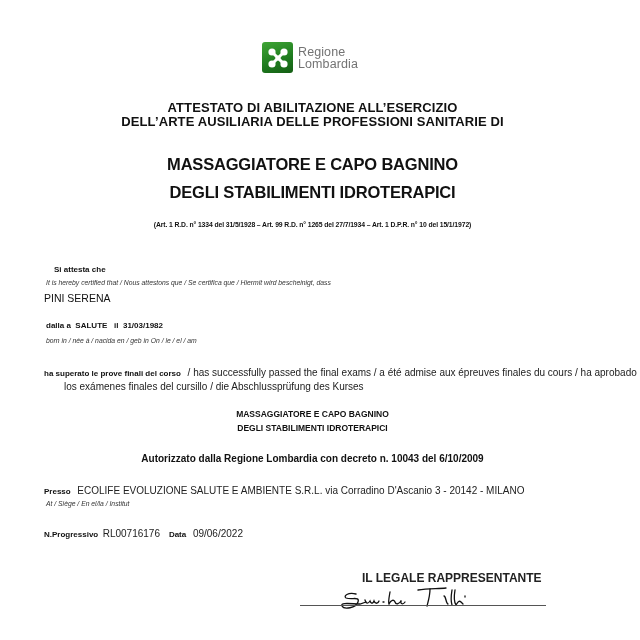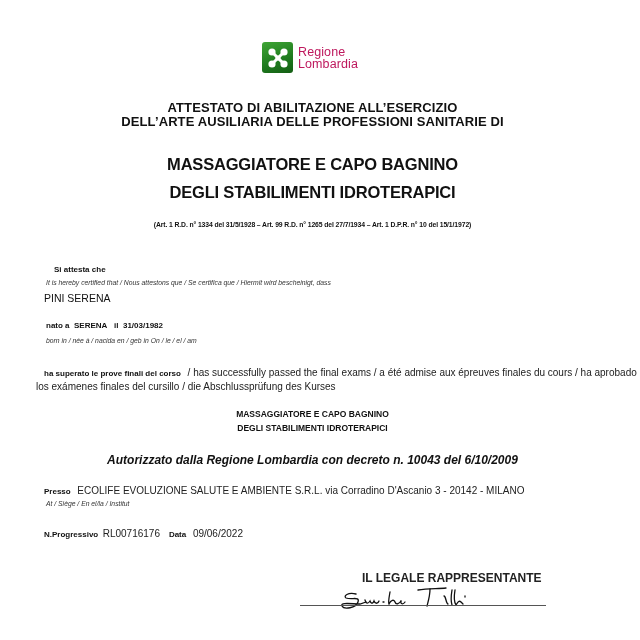--- a/index.html
+++ b/index.html
@@ -7,31 +7,31 @@
       width: 640px; height: 640px; background: #ffffff; position: relative; overflow: hidden;
       font-family: "Liberation Sans", "DejaVu Sans", sans-serif; color: #111;
     }
     .abs { position: absolute; }
     .logo { left: 262px; top: 42px; display: flex; align-items: center; }
     .logo-box {
       width: 31px; height: 31px; border-radius: 3px;
       background: linear-gradient(160deg, #3fa535 0%, #1e7a1e 60%, #145e14 100%);
       display: flex; align-items: center; justify-content: center;
     }
-    .logo-text { margin-left: 5px; font-size: 12.5px; line-height: 12px; color: #be185d; letter-spacing: 0.1px; }
+    .logo-text { margin-left: 5px; font-size: 12.5px; line-height: 12px; color: #737373; letter-spacing: 0.1px; }
     .center { left: 0; width: 625px; text-align: center; }
     .h1 { font-weight: bold; font-size: 13px; line-height: 14px; letter-spacing: 0.1px; }
     .h2 { font-weight: bold; font-size: 16.5px; letter-spacing: -0.2px; }
     .law { font-weight: bold; font-size: 6.8px; letter-spacing: -0.1px; }
     .label-b { font-weight: bold; font-size: 8px; }
     .ital { font-style: italic; font-size: 6.8px; color: #333; }
     .val { font-size: 10px; color: #222; }
     .name { font-weight: normal; font-size: 10.5px; }
     .sub-title { font-weight: bold; font-size: 8.5px; line-height: 15px; }
-    .auth { font-weight: bold; font-size: 12px; font-style: italic; }
+    .auth { font-weight: bold; font-size: 10px; }
     .sig-line { left: 300px; top: 605px; width: 246px; height: 1px; background: #555; }
   </style>
 </head>
 <body>
 
 <div class="abs logo">
   <div class="logo-box">
     <svg width="22" height="22" viewBox="0 0 22 22">
       <g fill="#ffffff">
         <circle cx="5" cy="5" r="3.6"></circle>
@@ -55,28 +55,28 @@
 <div class="abs center h2" style="top:155px;">MASSAGGIATORE E CAPO BAGNINO</div>
 <div class="abs center h2" style="top:183px;">DEGLI STABILIMENTI IDROTERAPICI</div>
 
 <div class="abs center law" style="top:221px;">(Art. 1 R.D. n° 1334 del 31/5/1928 – Art. 99 R.D. n° 1265 del 27/7/1934 – Art. 1 D.P.R. n° 10 del 15/1/1972)</div>
 
 <div class="abs label-b" style="left:46px; top:265px;padding-left:8px;">Si attesta che</div>
 <div class="abs ital" style="left:46px; top:279px;">It is hereby certified that / Nous attestons que / Se certifica que / Hiermit wird bescheinigt, dass</div>
 <div class="abs name" style="left:44px; top:292px;">PINI SERENA</div>
 
 <div class="abs" style="left:46px; top:321px; font-size:8px;">
-  <span class="label-b">nato a</span>&nbsp;&nbsp;<span class="label-b">SERENA</span>&nbsp;&nbsp;&nbsp;<span class="label-b">il</span>&nbsp;&nbsp;<span class="label-b">31/03/1982</span>
+  <span class="label-b">dalla a</span>&nbsp;&nbsp;<span class="label-b">SALUTE</span>&nbsp;&nbsp;&nbsp;<span class="label-b">il</span>&nbsp;&nbsp;<span class="label-b">31/03/1982</span>
 </div>
 <div class="abs ital" style="left:46px; top:337px;">born in / née à / nacida en / geb in On / le / el / am</div>
 
 <div class="abs" style="left:44px; top:367px; font-size:8px; white-space:nowrap;">
   <span class="label-b">ha superato le prove finali del corso</span>&nbsp;&nbsp;&nbsp;<span class="val">/ has successfully passed the final exams / a été admise aux épreuves finales du cours / ha aprobado</span>
 </div>
-<div class="abs val" style="left:36px; top:381px;">los exámenes finales del cursillo / die Abschlussprüfung des Kurses</div>
+<div class="abs val" style="left:64px; top:381px;">los exámenes finales del cursillo / die Abschlussprüfung des Kurses</div>
 
 <div class="abs center sub-title" style="top:407px;">MASSAGGIATORE E CAPO BAGNINO</div>
 <div class="abs center sub-title" style="top:421px;">DEGLI STABILIMENTI IDROTERAPICI</div>
 
 <div class="abs center auth" style="top:453px;">Autorizzato dalla Regione Lombardia con decreto n. 10043 del 6/10/2009</div>
 
 <div class="abs" style="left:44px; top:485px; font-size:8px; white-space:nowrap;">
   <span class="label-b">Presso</span>&nbsp;&nbsp;&nbsp;<span class="val">ECOLIFE EVOLUZIONE SALUTE E AMBIENTE S.R.L. via Corradino D'Ascanio 3 - 20142 - MILANO</span>
 </div>
 <div class="abs ital" style="left:46px; top:500px;">At / Siège / En el/la / Institut</div>

